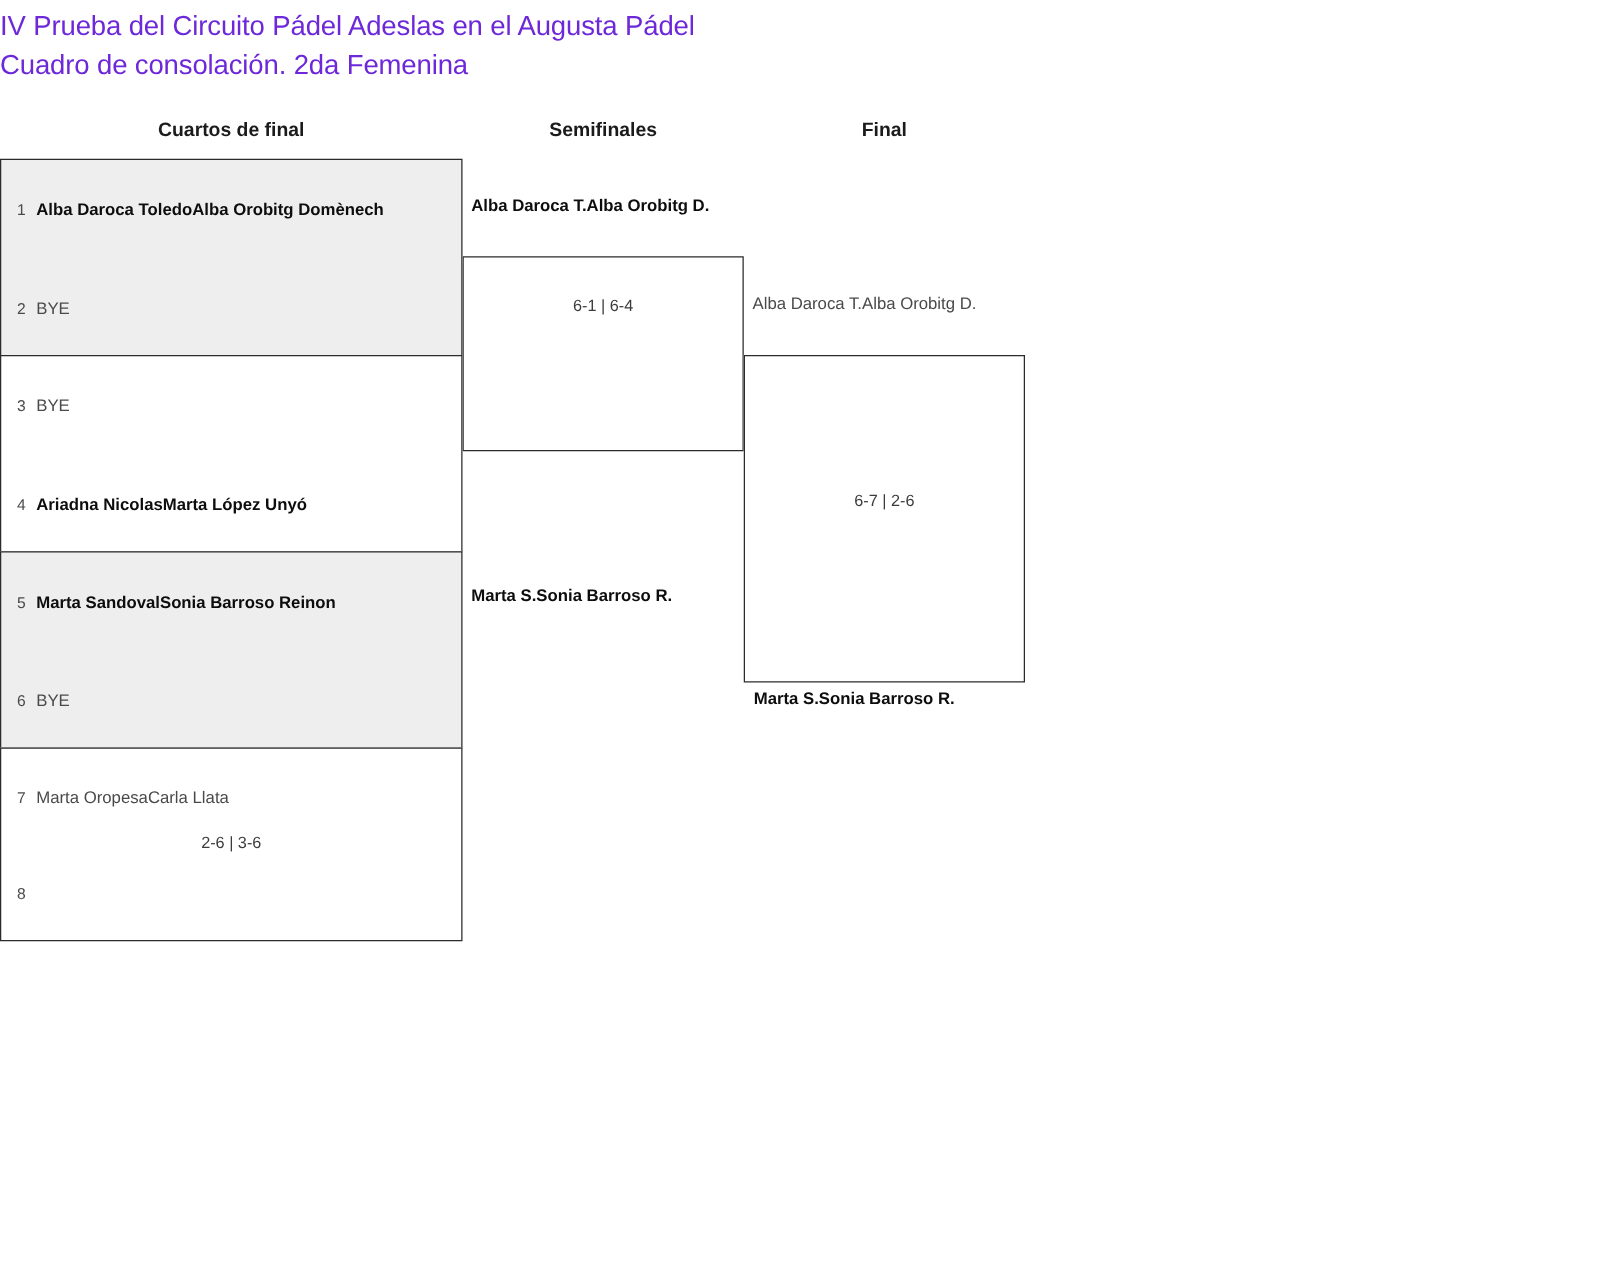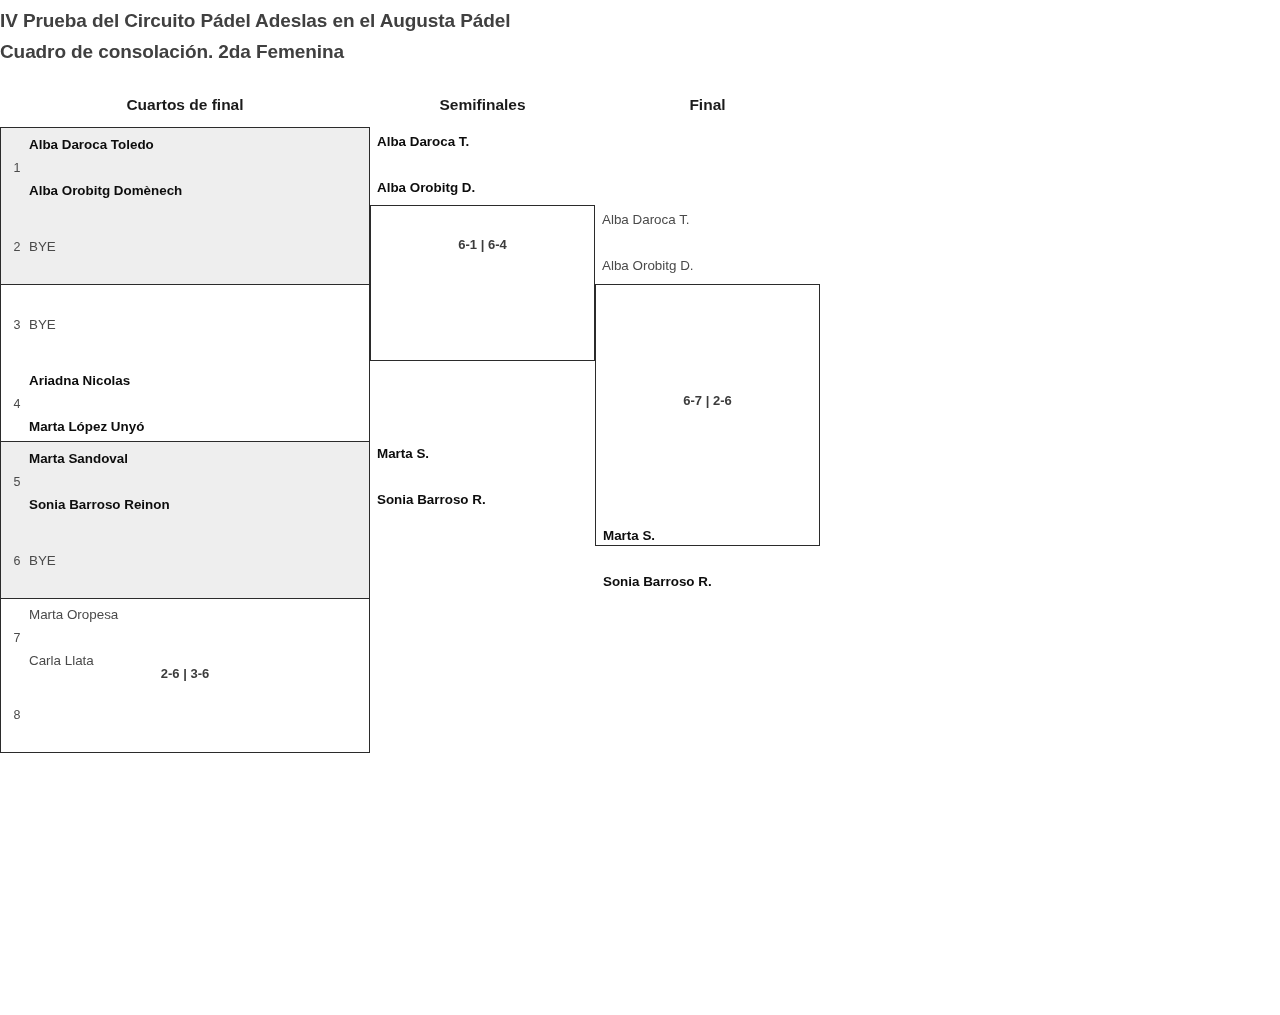--- a/index.html
+++ b/index.html
@@ -21,25 +21,25 @@
   #header {
     position: absolute;
     left: 0; top: 0;
     width: 1280px;
     height: 90px;
   }
   #title-block {
     position: absolute;
     left: 0; top: 5px;
     width: 900px;
-    font-size: 19px;
-    font-weight: 700;
+    font-size: 22px;
+    font-weight: 400;
     line-height: 31px;
     letter-spacing: -0.1px;
-    color: #404040;
+    color: #6d28d9;
   }
   #title-block .tline { display: block; white-space: nowrap; }
 
   
   #logo {
     position: absolute;
     left: 1042px; top: 4px;
     width: 236px; height: 60px;
   }
   #logo svg { display: block; }
@@ -86,24 +86,23 @@
   .seed {
     width: 18px;
     flex: 0 0 18px;
     font-size: 12.5px;
     color: #4a4a4a;
     text-align: center;
     font-weight: 400;
   }
   .team {
     display: flex;
-    flex-direction: column;
+    flex-direction: row;
     justify-content: center;
     padding-left: 3px;
-    gap: 28px;
   }
   .team .pl {
     font-size: 13.4px;
     line-height: 18px;
     white-space: nowrap;
     color: #4a4a4a;
     font-weight: 400;
   }
   .team.winner .pl {
     color: #0d0d0d;
@@ -113,21 +112,20 @@
     color: #4a4a4a;
     font-weight: 400;
   }
 
   .score {
     position: absolute;
     font-size: 13px;
     color: #3c3c3c;
     white-space: nowrap;
     text-align: center;
-    font-weight: bold;
   }
 
   
   .slot.noseed { padding-left: 7px; }
   .slot.noseed .team { padding-left: 0; }
 </style>
 </head>
 <body>
 
 <div id="header">

